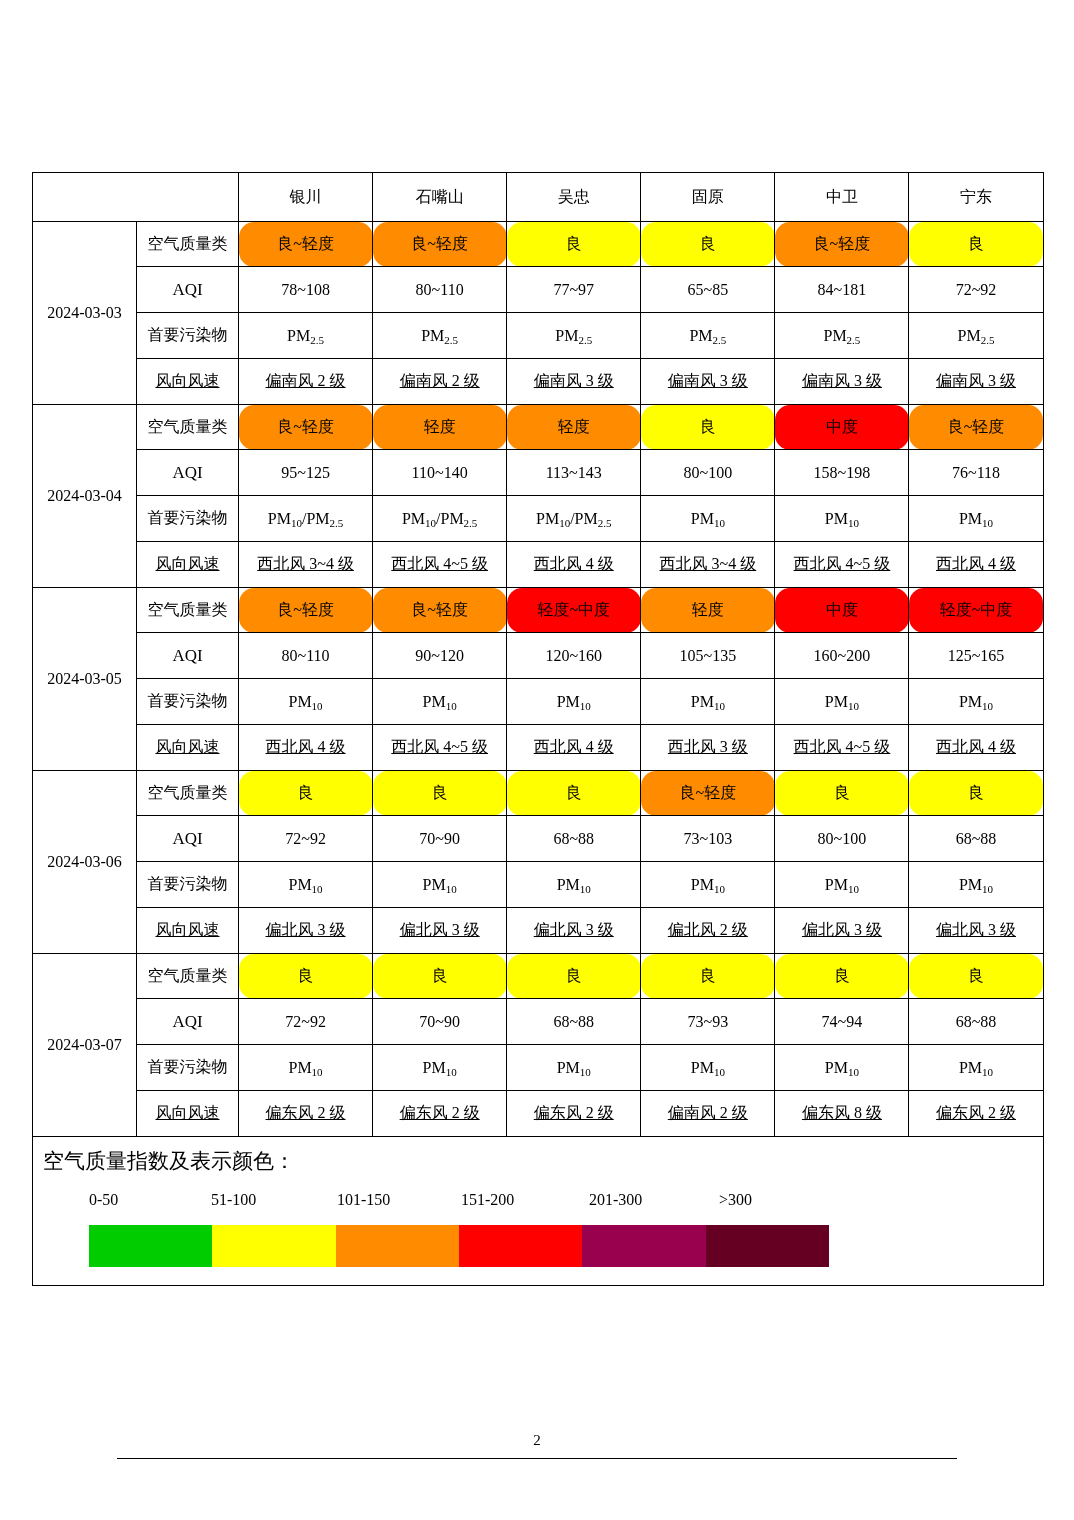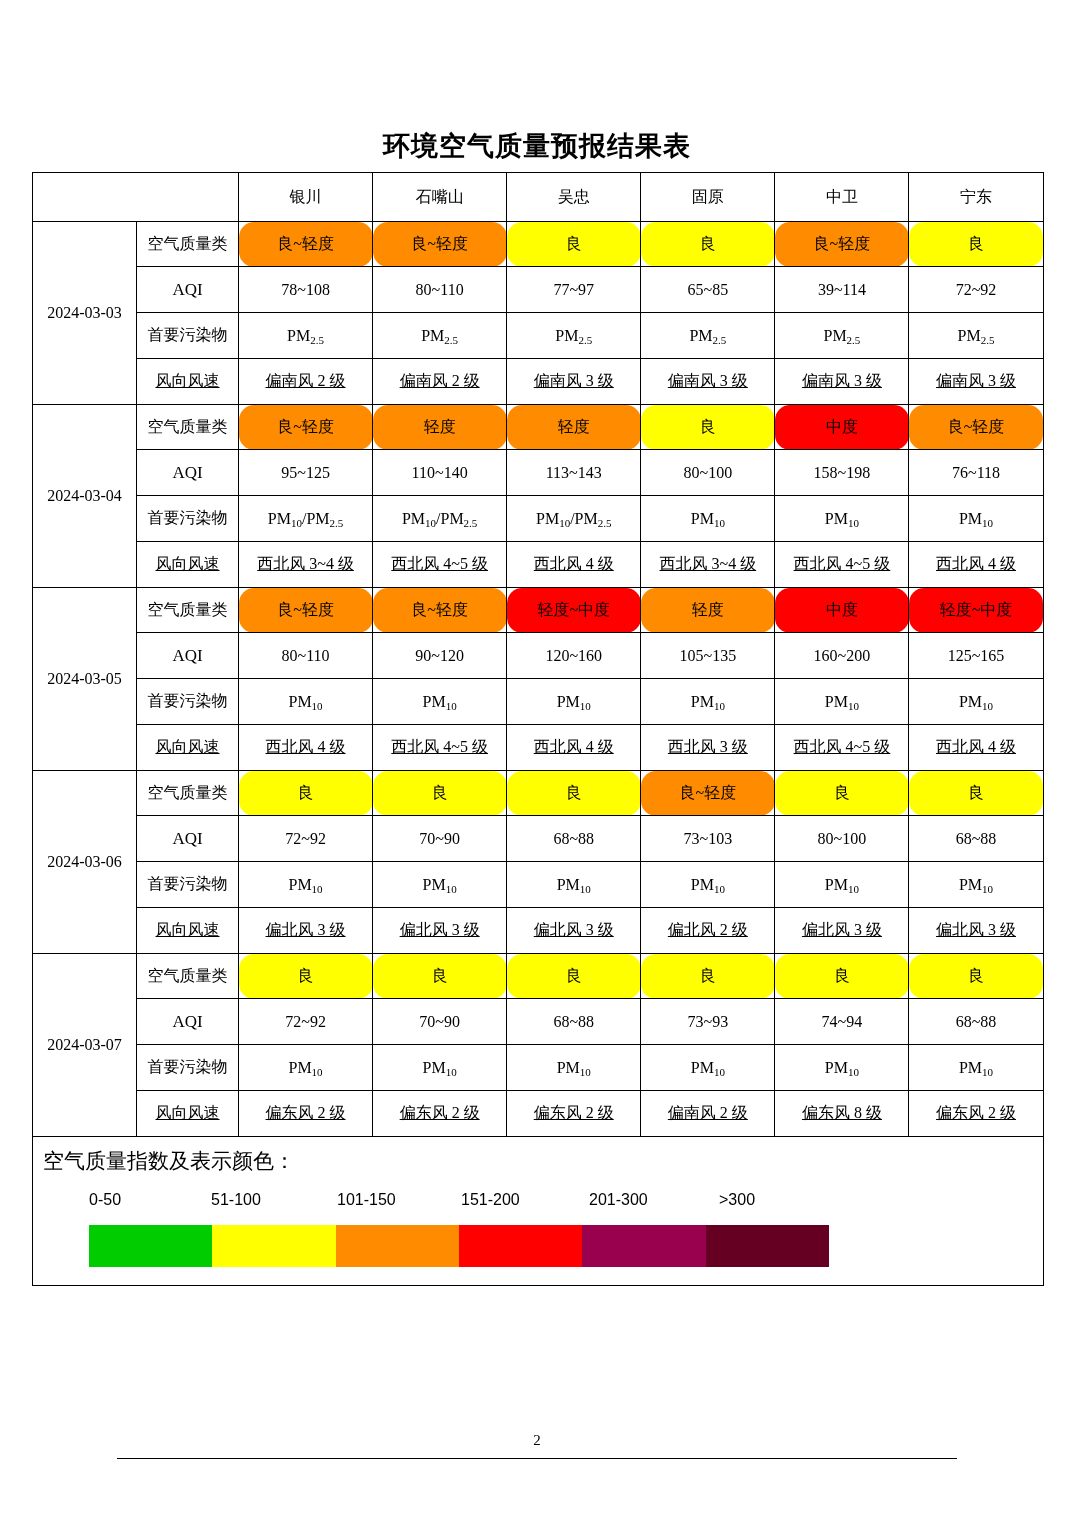--- a/index.html
+++ b/index.html
@@ -128,21 +128,21 @@
     position: absolute;
     left: 56px;
     top: 54px;
     width: 790px;
     height: 24px;
   }
   .legend-labels span {
     position: absolute;
     top: 0;
     font-size: 16px;
-    font-family: Liberation Sans, sans-serif;
+    font-family: Liberation Serif, serif;
     white-space: nowrap;
   }
   .legend-bar {
     position: absolute;
     left: 56px;
     top: 88px;
     width: 740px;
     height: 42px;
     display: flex;
   }
@@ -177,21 +177,20 @@
     width: 840px;
     height: 0;
     border-top: 1.5px solid #000000;
   }
 </style>
 </head>
 <body>
 
 <div class="page">
 
-  <div class="doc-title">环境空气质量预报结果表</div>
 
   <table class="aqi-table">
     <colgroup>
       <col class="c-date">
         <col class="c-metric">
       <col class="c-city">
         <col class="c-city">
         <col class="c-city">
       <col class="c-city">
         <col class="c-city">
@@ -216,21 +215,21 @@
           <td class="level-cell" style="background: rgb(255, 255, 0);">良</td>
           <td class="level-cell" style="background: rgb(255, 140, 0);">良~轻度</td>
           <td class="level-cell" style="background: rgb(255, 255, 0);">良</td>
         </tr>
         <tr class="row-aqi">
           <td class="metric-cell aqi-label">AQI</td>
           <td class="val-cell">78~108</td>
           <td class="val-cell">80~110</td>
           <td class="val-cell">77~97</td>
           <td class="val-cell">65~85</td>
-          <td class="val-cell">39~114</td>
+          <td class="val-cell">84~181</td>
           <td class="val-cell">72~92</td>
         </tr>
         <tr class="row-poll">
           <td class="metric-cell">首要污染物</td>
           <td class="poll-cell">PM<sub>2.5</sub></td>
           <td class="poll-cell">PM<sub>2.5</sub></td>
           <td class="poll-cell">PM<sub>2.5</sub></td>
           <td class="poll-cell">PM<sub>2.5</sub></td>
           <td class="poll-cell">PM<sub>2.5</sub></td>
           <td class="poll-cell">PM<sub>2.5</sub></td>

